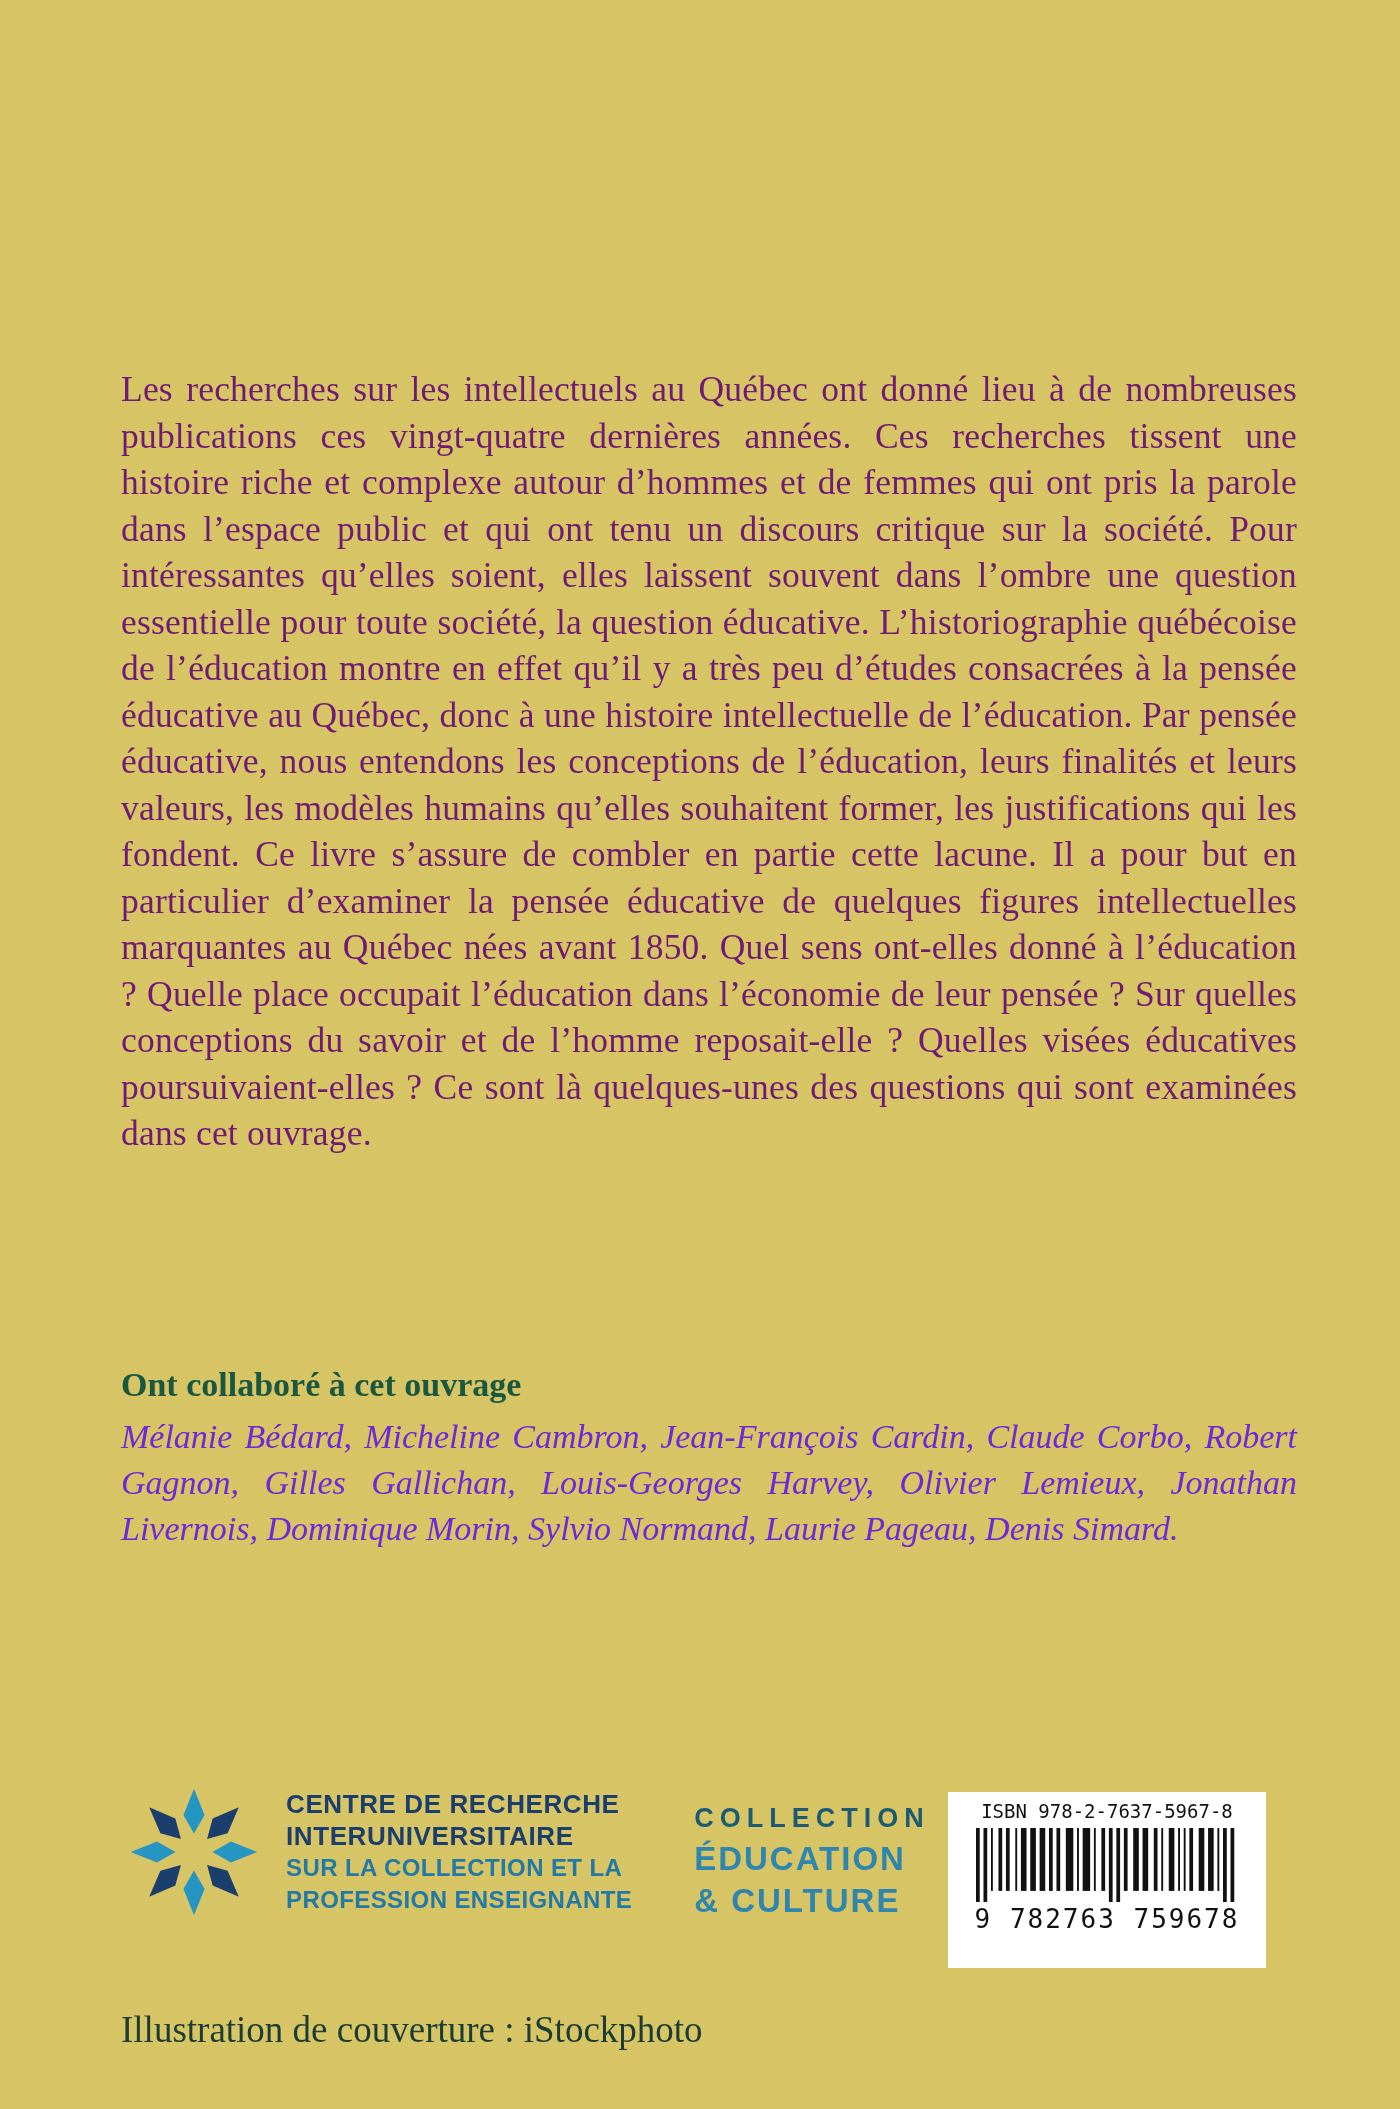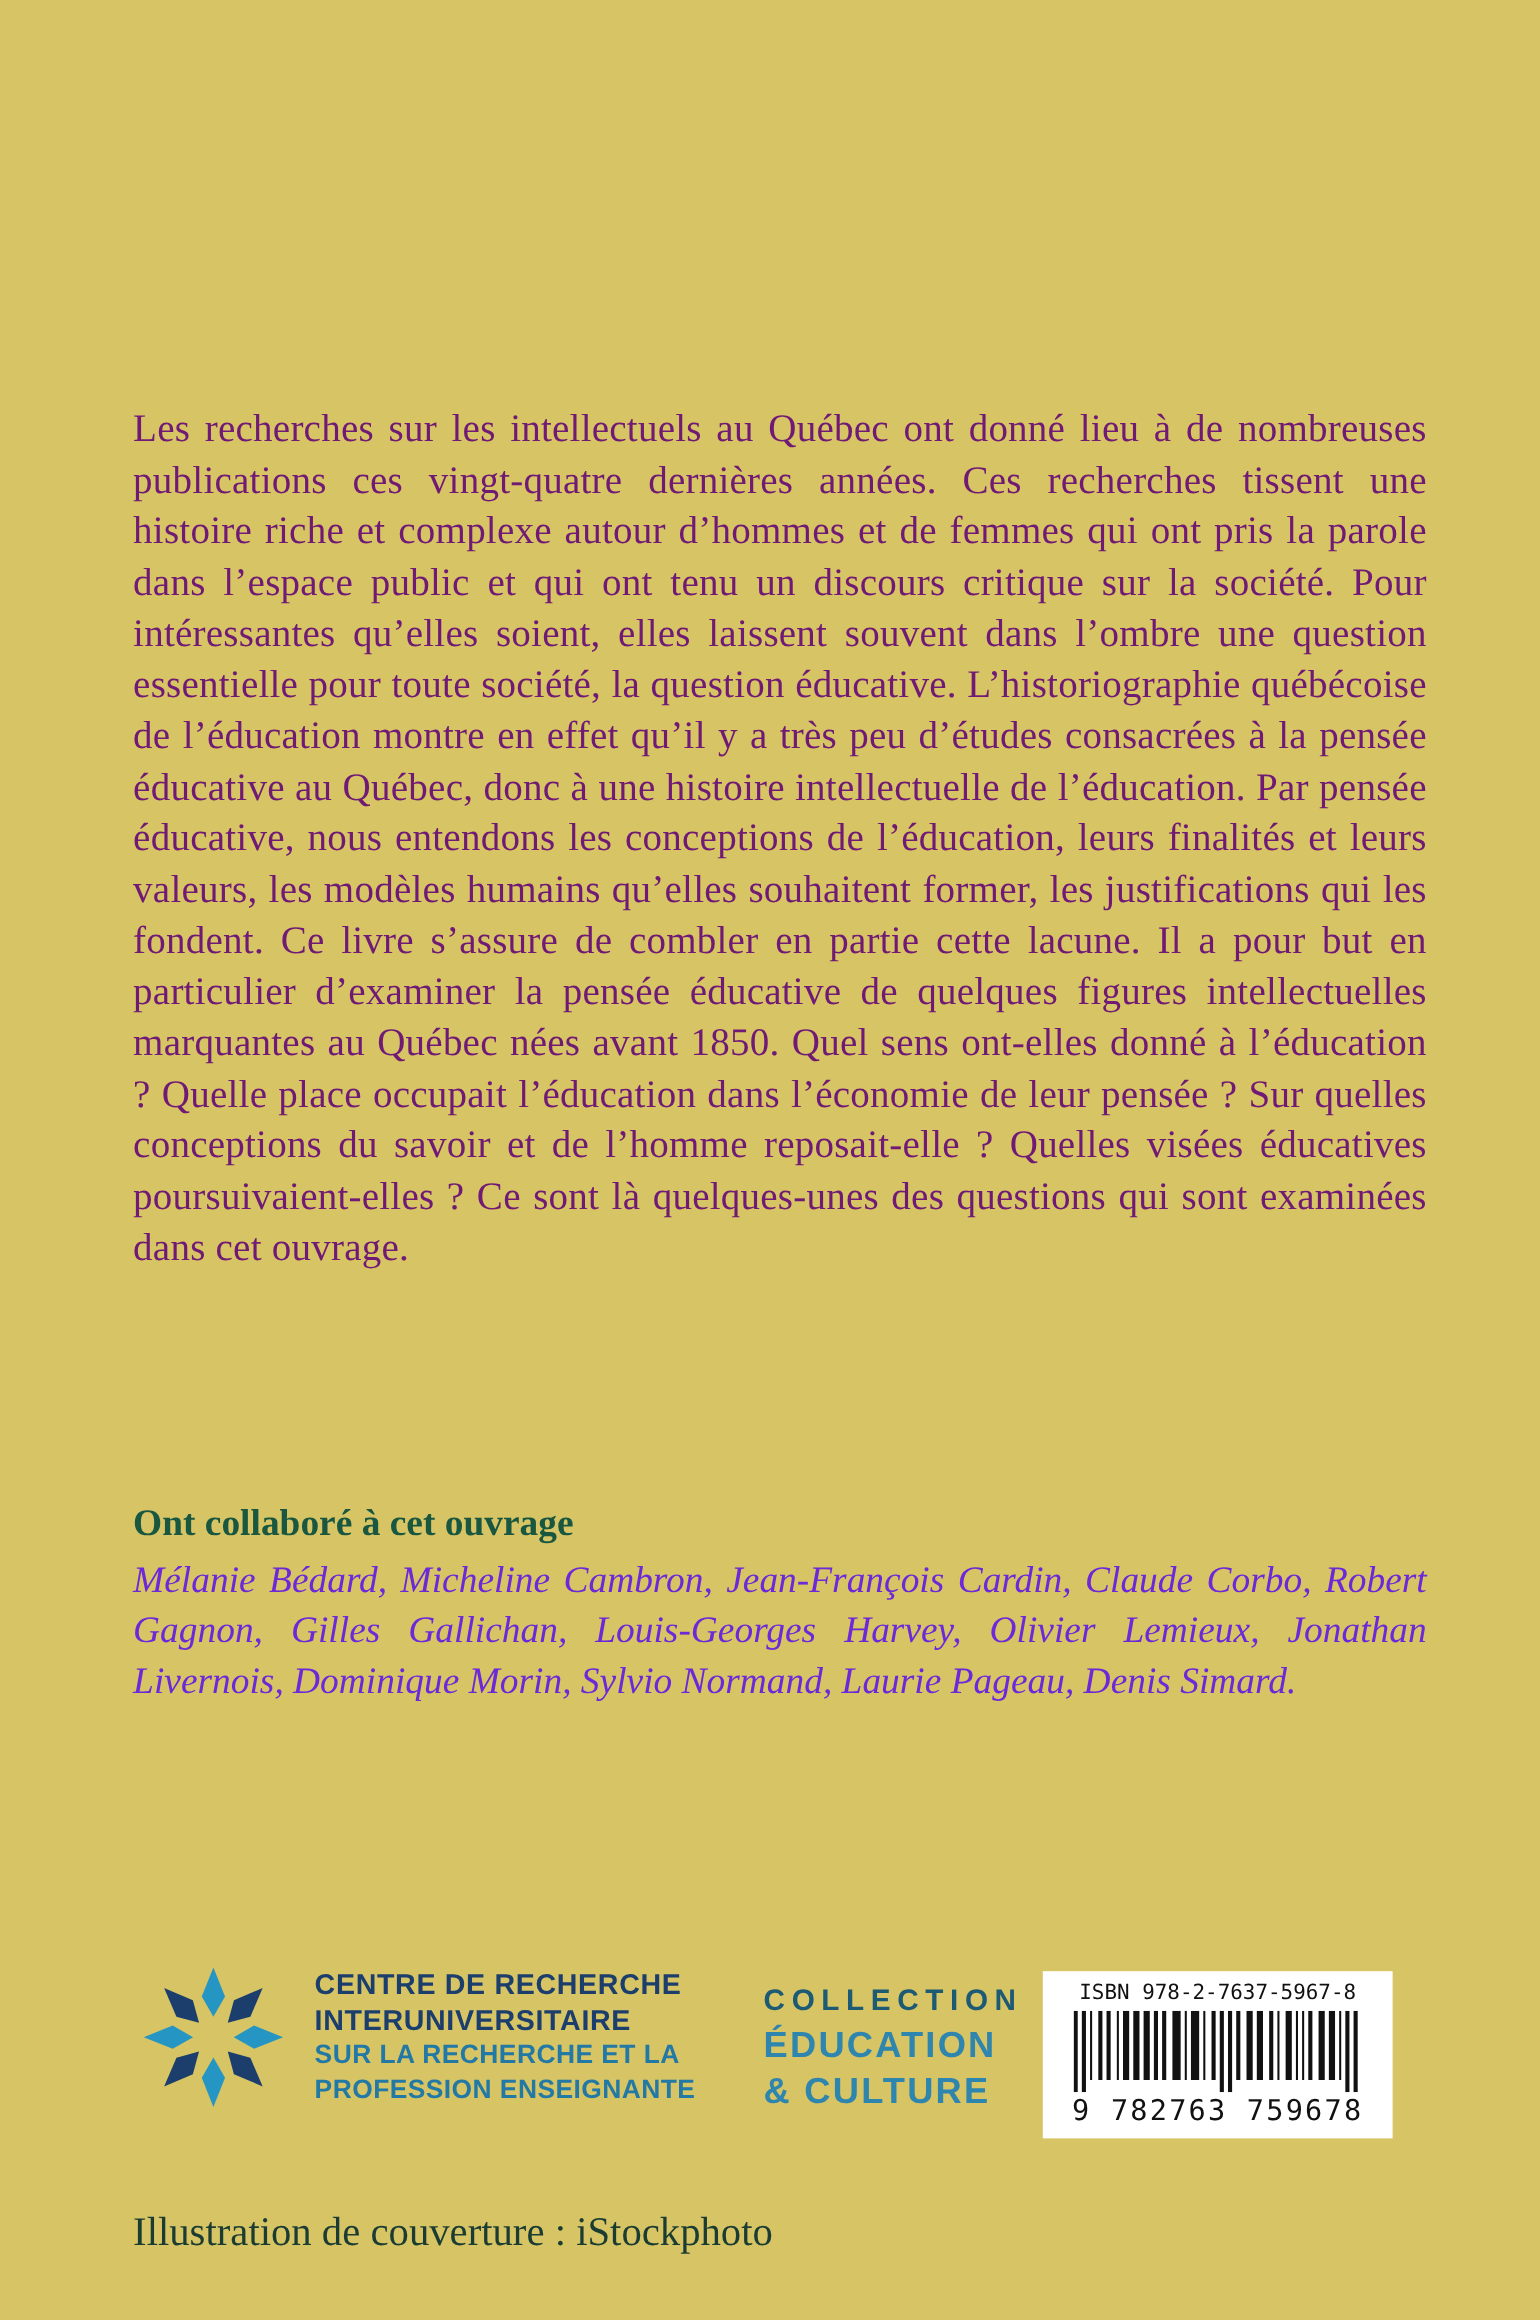--- a/index.html
+++ b/index.html
@@ -90,21 +90,21 @@
     color:#2e85ae;
     font-size:33px;
     letter-spacing:2px;
     line-height:42px;
   }
   .barcode-box{
     position:absolute;
     left:948px;
     top:1792px;
     width:318px;
-    height:152px;
+    height:176px;
     background:#ffffff;
     box-sizing:border-box;
     padding:8px 18px 6px 18px;
     text-align:center;
   }
   .isbn-label{
     font-family:"DejaVu Sans Mono", monospace;
     font-size:19px;
     color:#111;
     white-space:nowrap;
@@ -160,21 +160,21 @@
         <polygon points="50,2 58,22 50,36 42,22" fill="#2596c4" transform="rotate(180 50 50)"></polygon>
         <polygon points="50,2 58,22 50,36 42,22" fill="#1c3e6d" transform="rotate(225 50 50)"></polygon>
         <polygon points="50,2 58,22 50,36 42,22" fill="#2596c4" transform="rotate(270 50 50)"></polygon>
         <polygon points="50,2 58,22 50,36 42,22" fill="#1c3e6d" transform="rotate(315 50 50)"></polygon>
       </g>
     </svg>
 
     <div class="logo-text">
       <div class="logo-line-dark">CENTRE DE RECHERCHE</div>
       <div class="logo-line-dark">INTERUNIVERSITAIRE</div>
-      <div class="logo-line-teal">SUR LA RECHERCHE ET LA</div>
+      <div class="logo-line-teal">SUR LA COLLECTION ET LA</div>
       <div class="logo-line-teal">PROFESSION ENSEIGNANTE</div>
     </div>
 
     <div class="collection">
       <div class="collection-title">COLLECTION</div>
       <div class="collection-line">ÉDUCATION</div>
       <div class="collection-line">&amp; CULTURE</div>
     </div>
 
   </div>

